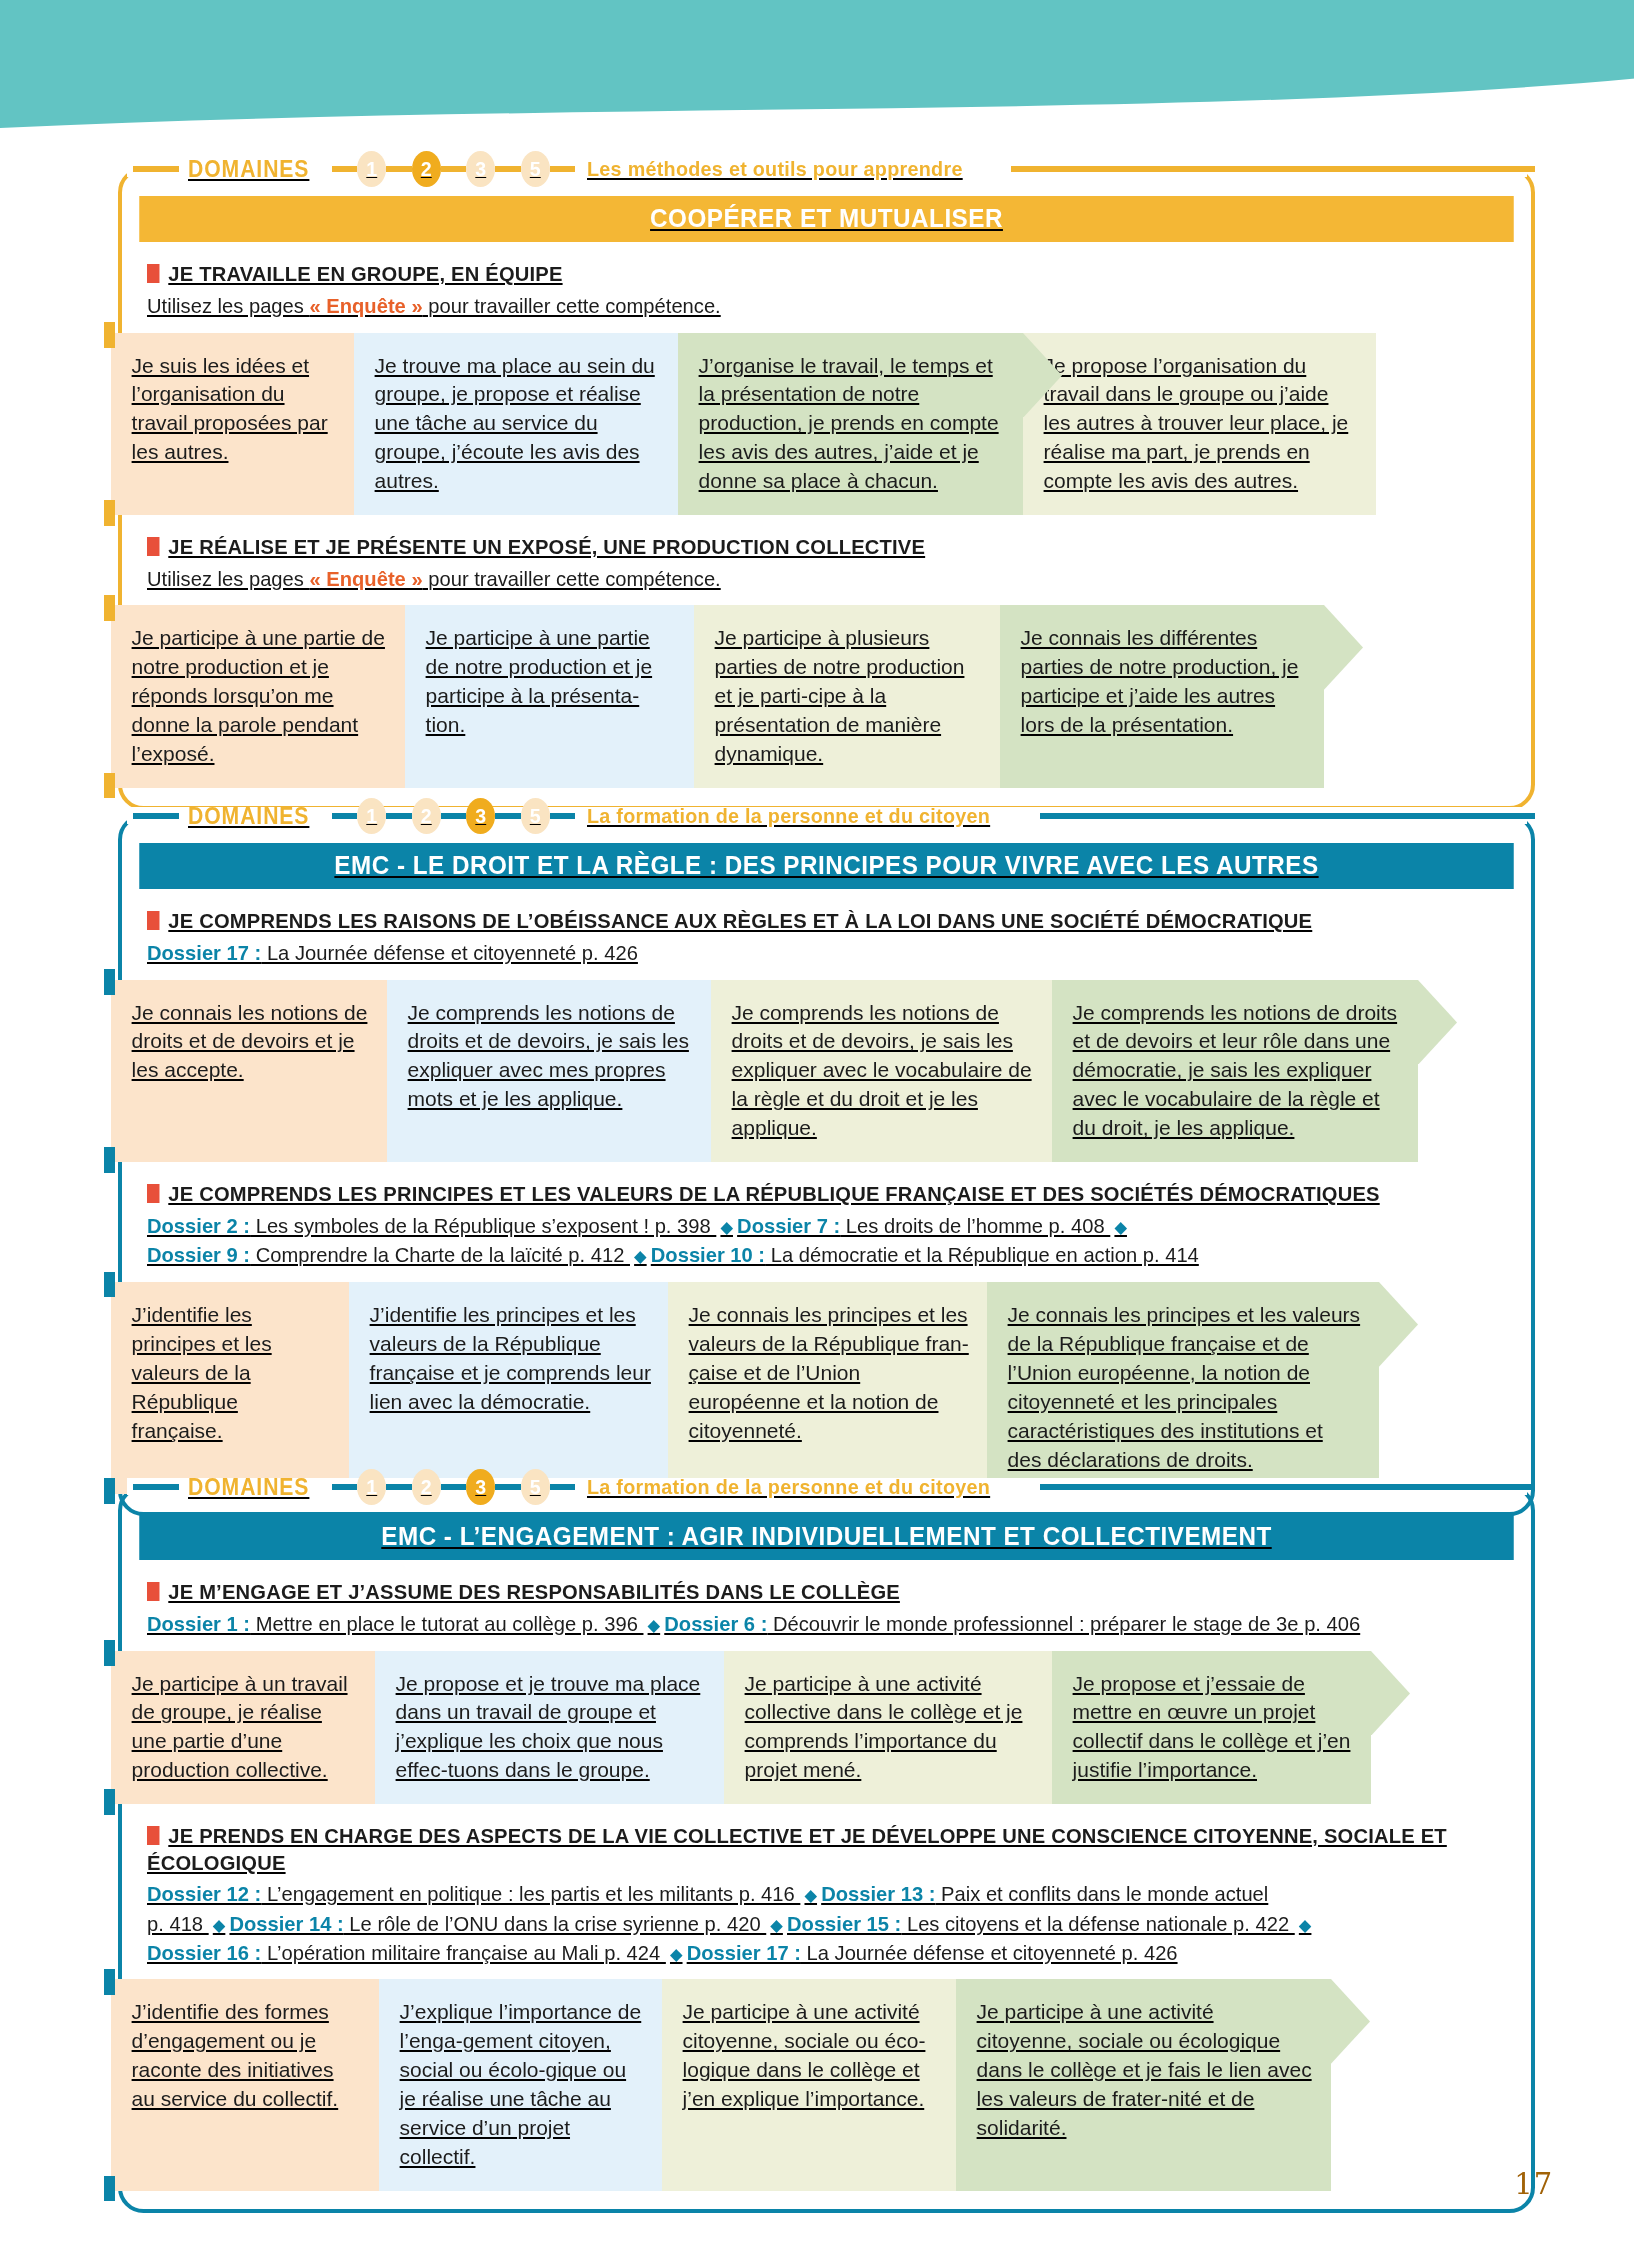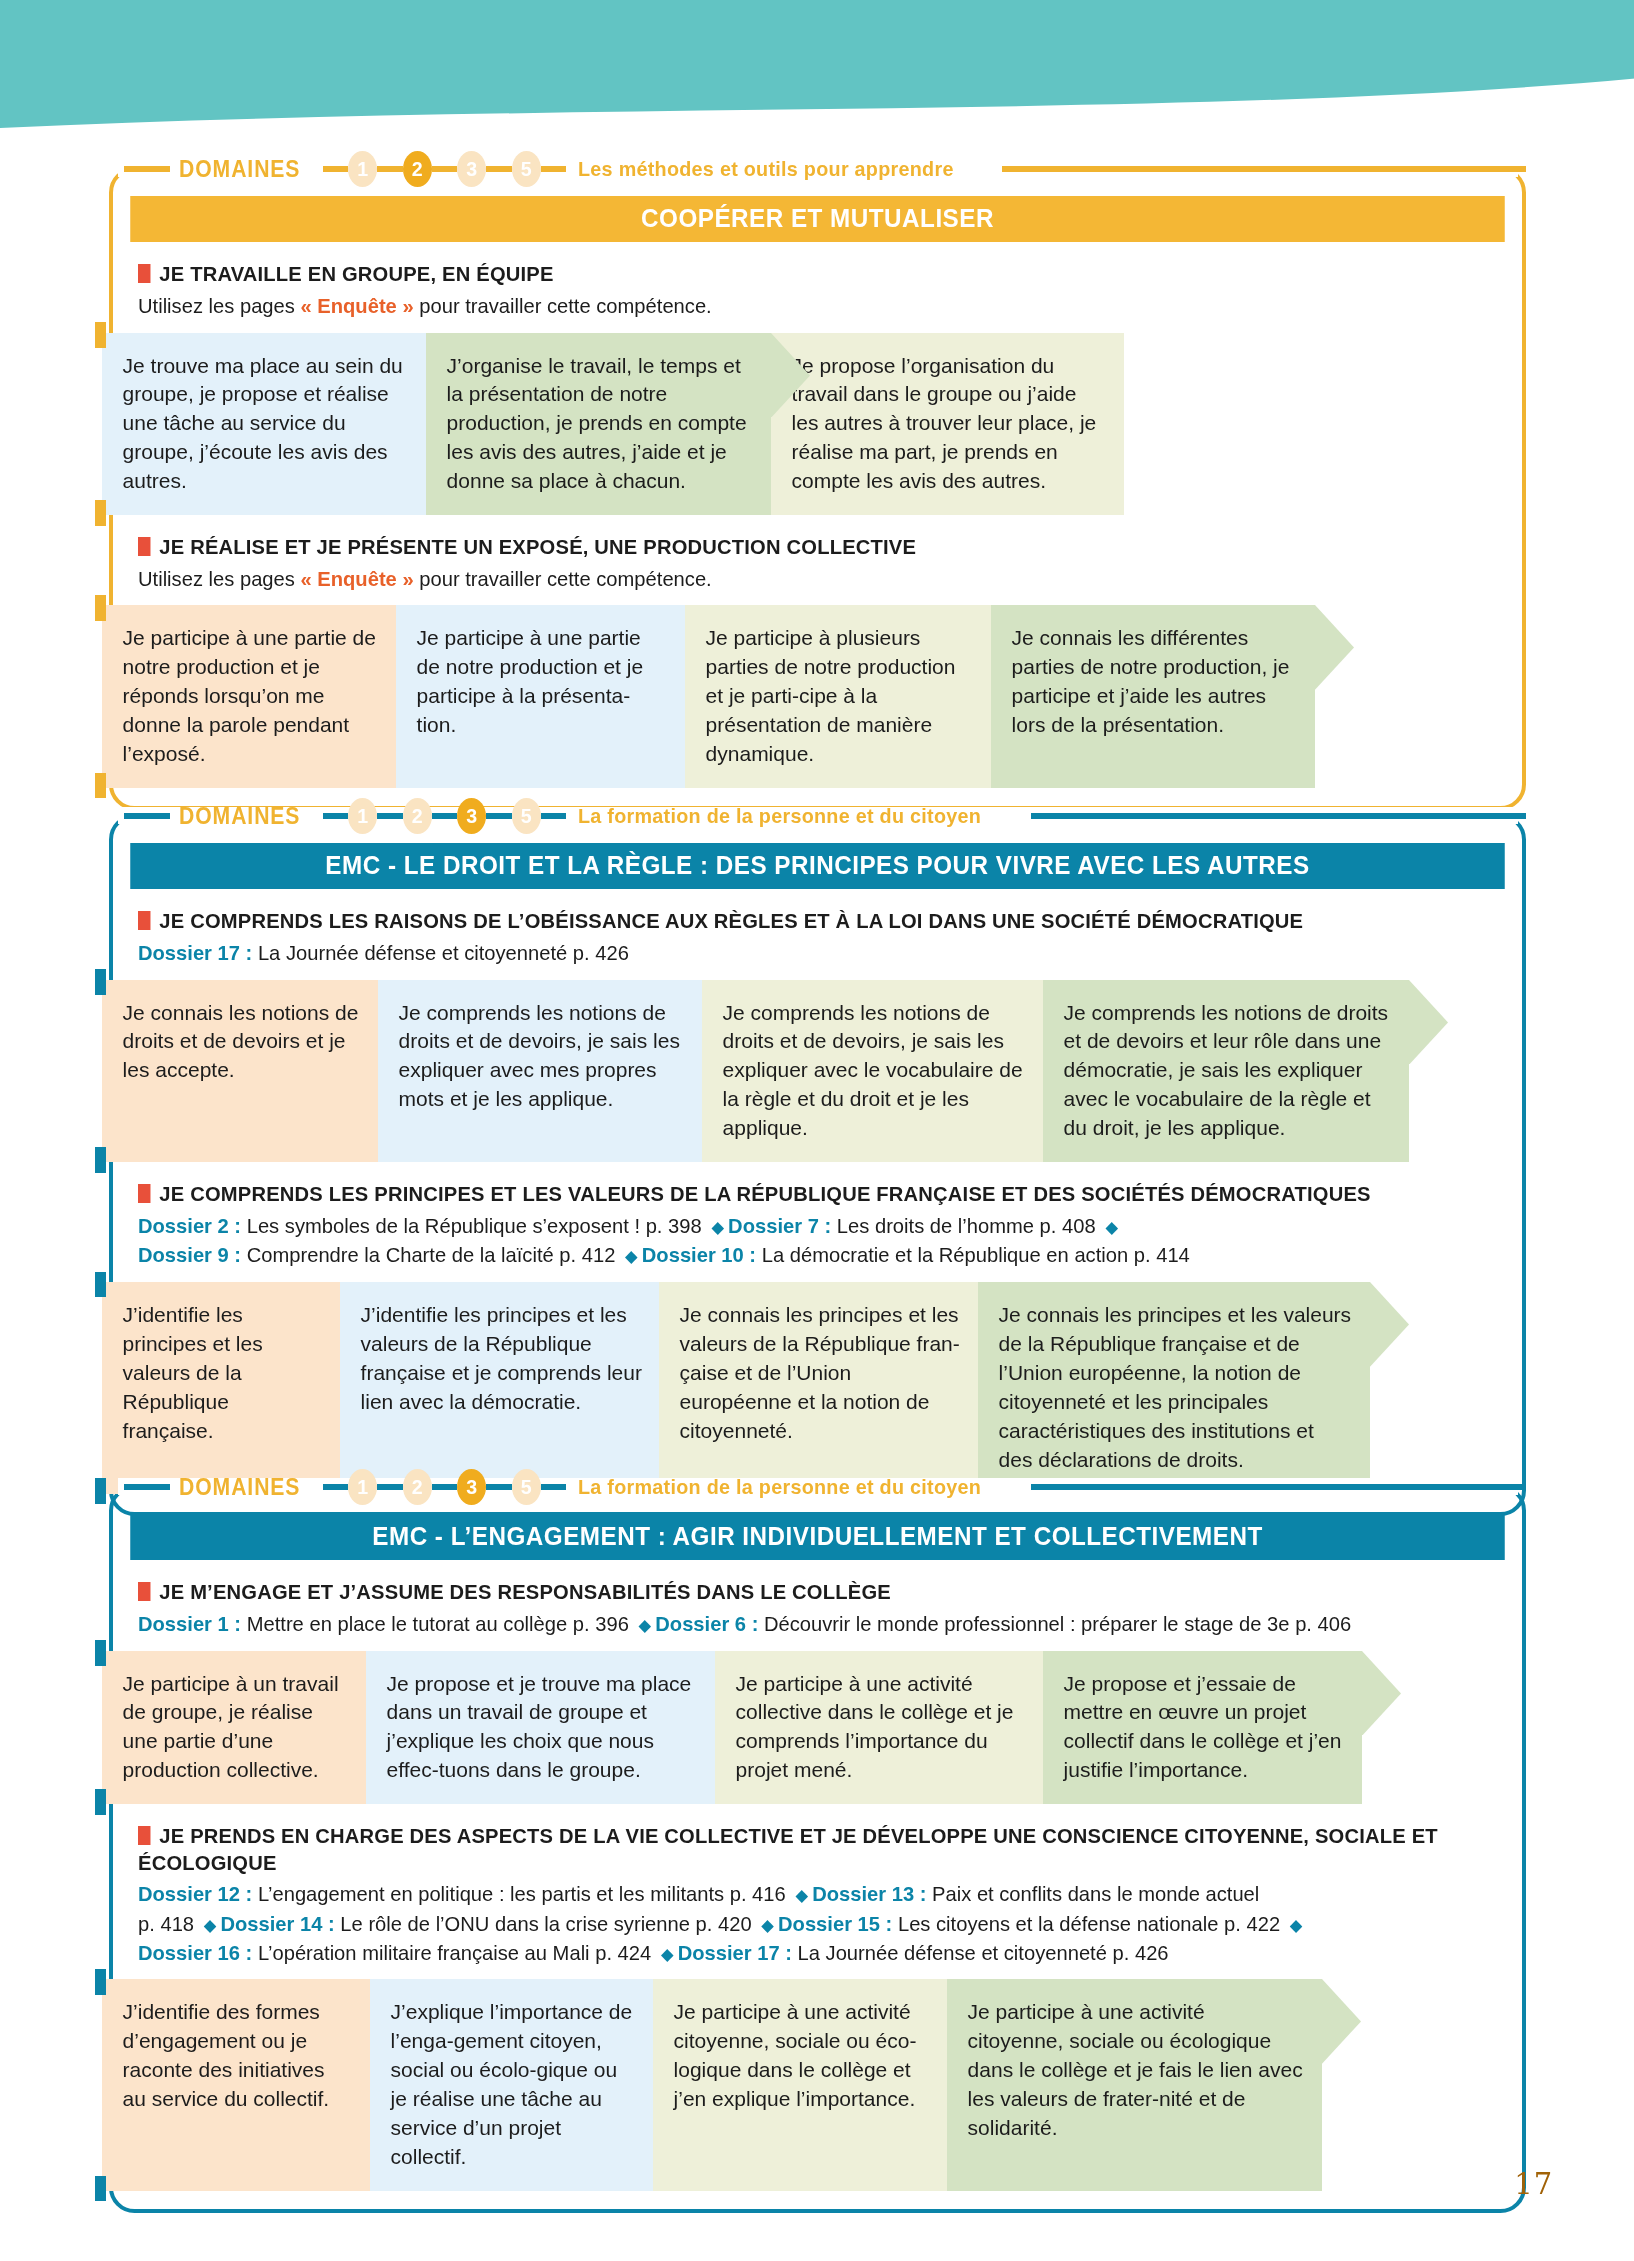--- a/index.html
+++ b/index.html
@@ -14,21 +14,21 @@
   .topwave{position:absolute;top:0;left:0;width:1635px;height:128px;}
   
   .page{position:absolute;top:0;left:0;width:1635px;height:2261px;}
   .pagenum{
     position:absolute; right:82px; bottom:60px;
     font-family:"DejaVu Serif", serif;
     font-size:29px; color:#a16207; letter-spacing:0.9px;
   }
 
   
-  .block{position:absolute; left:109px; width:1417px;}
+  .block{position:absolute; left:118px; width:1417px;text-decoration:underline;}
 
   
   .frame{
     position:absolute; left:0; top:22px; right:0; bottom:0;
     border:4.3px solid #f0b330;
     border-radius:25.5px;
     box-sizing:border-box;
   }
   .frame.teal{border-color:#0b84a8;}
 
@@ -166,20 +166,23 @@
       </div>
       <div class="banner">COOPÉRER ET MUTUALISER</div>
       <div class="body">
         <div class="comp">
           <h3><span class="sq"></span>JE TRAVAILLE EN GROUPE, EN ÉQUIPE</h3>
           <p class="sub"><span>Utilisez les pages </span><span class="hl">« Enquête »</span><span> pour travailler cette compétence.</span></p>
         </div>
         <div class="levels">
           <div class="tick top"></div>
           <div class="tick bot"></div>
+          <div class="lv lv1" style="width:243px">
+            <p>Je suis les idées et l’organisation du travail proposées par les autres.</p>
+          </div>
           <div class="lv lv2" style="width:324px">
             <p>Je trouve ma place au sein du groupe, je propose et réalise une tâche au service du groupe, j’écoute les avis des autres.</p>
           </div>
           <div class="lv lv4" style="width:345px">
             <p>J’organise le travail, le temps et la présentation de notre production, je prends en compte les avis des autres, j’aide et je donne sa place à chacun.</p>
             <svg class="arrow" viewBox="0 0 46 100" preserveAspectRatio="none">
               <polygon points="0,0 46,50 0,100" fill="#d4e3c3"></polygon>
             </svg>
           </div>
           <div class="lv lv3" style="width:353px">

